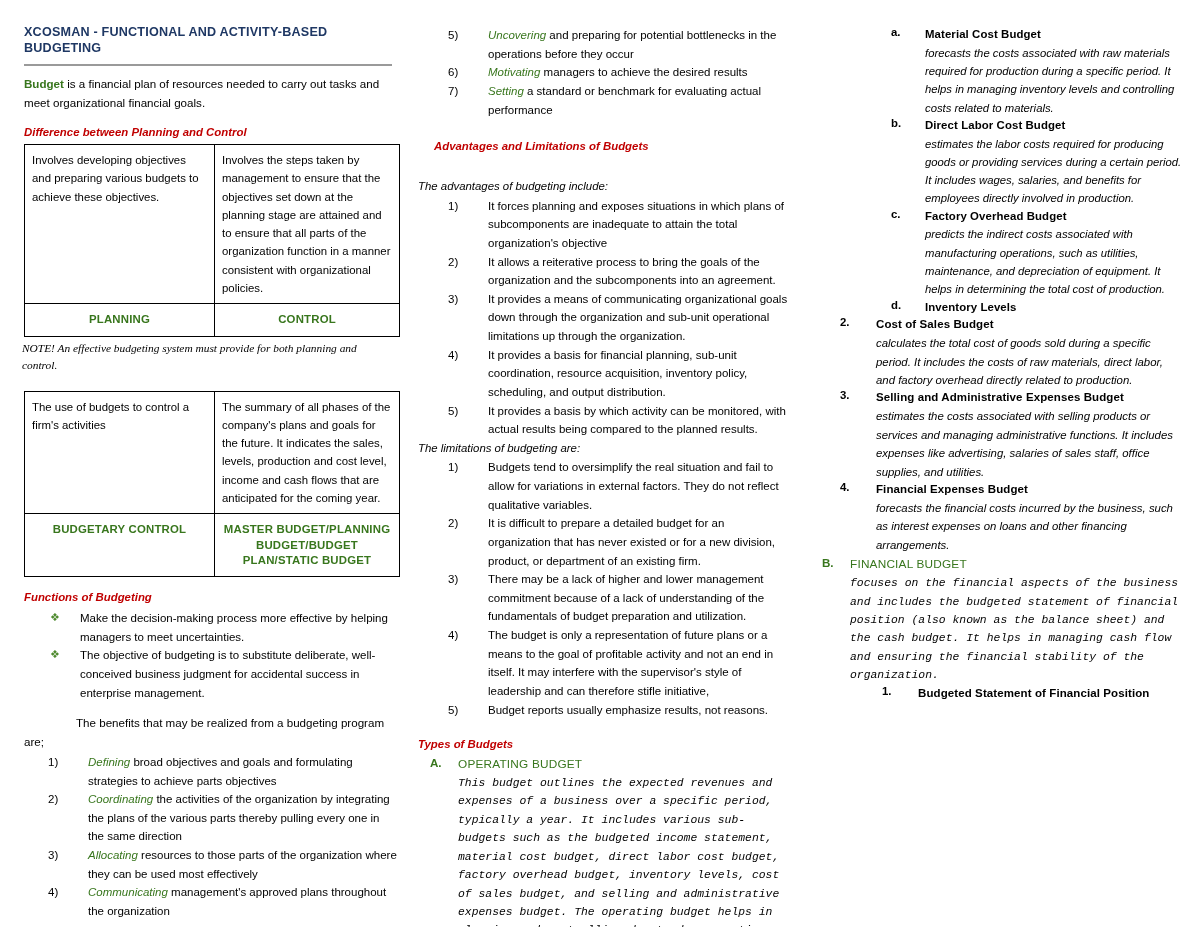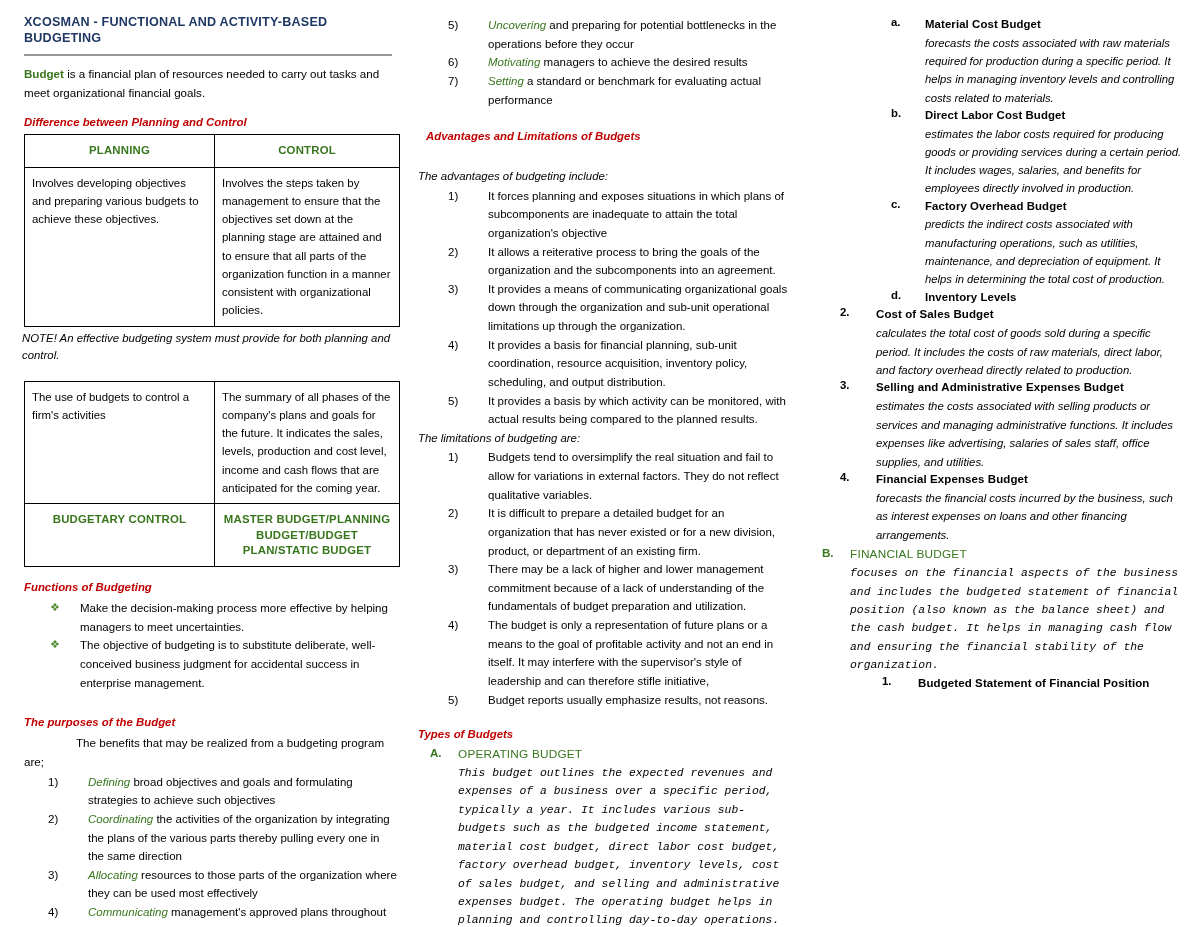--- a/index.html
+++ b/index.html
@@ -4,41 +4,41 @@
 <style>
   * { box-sizing: border-box; }
   html, body { margin:0; padding:0; }
   body {
     width:1200px; height:927px;
     background:#ffffff;
     font-family:"Liberation Sans", sans-serif;
     color:#000000;
     overflow:hidden;
   }
-  .page { width:1200px; height:927px; display:flex; padding:10px 8px 0 8px; }
+  .page { width:1200px; height:927px; display:flex; padding:20px 8px 0 8px; }
   .col { width:400px; padding:0 10px; position:relative; }
 
   
   .doc-title {
     color:#1F3864; font-weight:bold; font-size:12.6px;
     letter-spacing:.2px; line-height:1.3; margin:4px 0 0 6px;
   }
   .title-rule {
     height:0; border-top:2px solid #9a9a9a; margin:7px 6px 9px 6px;
   }
   .lead { font-size:11.6px; line-height:1.62; margin:0 4px 0 6px; }
   .lead .kw { color:#38761D; font-weight:bold; }
 
   .h-red {
     color:#C00000; font-style:italic; font-weight:bold;
     font-size:11.4px; margin:13px 0 4px 6px; line-height:1.3;
   }
   .sub-ital { font-style:italic; font-size:11.4px; margin:1px 0 1px 6px; line-height:1.55; }
 
-  .note { font-style:italic; font-size:11.4px; line-height:1.5; margin:3px 4px 0 4px; }
+  .note { font-style:italic; font-size:11.4px; line-height:1.5; margin:3px 4px 0 4px;font-family:Liberation Serif, serif; }
 
   
   table.tbl {
     border-collapse:collapse; width:375px; margin:3px 0 0 6px;
     table-layout:fixed;
   }
   table.tbl td { border:1px solid #000; vertical-align:top; padding:6px 7px; }
   table.tbl td.head {
     text-align:center; color:#38761D; font-weight:bold;
     font-size:11.4px; letter-spacing:.2px; line-height:1.35; padding:8px 6px;
@@ -104,26 +104,26 @@
     <div class="doc-title">XCOSMAN - FUNCTIONAL AND ACTIVITY-BASED BUDGETING</div>
     <div class="title-rule"></div>
 
     <p class="lead"><span class="kw">Budget</span><span> is a financial plan of resources needed to carry out tasks and meet organizational financial goals.</span></p>
 
     <div class="h-red">Difference between Planning and Control</div>
 
     <table class="tbl t1">
       <tbody>
           <tr>
+        <td class="body c1">Involves developing objectives and preparing various budgets to achieve these objectives.</td>
+        <td class="body c2">Involves the steps taken by management to ensure that the objectives set down at the planning stage are attained and to ensure that all parts of the organization function in a manner consistent with organizational policies.</td>
+      </tr>
+      <tr>
         <td class="head c1">PLANNING</td>
         <td class="head c2">CONTROL</td>
-      </tr>
-      <tr>
-        <td class="body c1">Involves developing objectives and preparing various budgets to achieve these objectives.</td>
-        <td class="body c2">Involves the steps taken by management to ensure that the objectives set down at the planning stage are attained and to ensure that all parts of the organization function in a manner consistent with organizational policies.</td>
       </tr>
     </tbody>
       </table>
 
     <div class="note">NOTE! An effective budgeting system must provide for both planning and control.</div>
 
     <div class="spacer14"></div>
 
     <table class="tbl t2">
       <tbody>
@@ -140,40 +140,39 @@
 
     <div class="h-red">Functions of Budgeting</div>
 
     <ul class="diamond">
       <li><span class="dia">❖</span><span>Make the decision-making process more effective by helping managers to meet uncertainties.</span></li>
       <li><span class="dia">❖</span><span>The objective of budgeting is to substitute deliberate, well-conceived business judgment for accidental success in enterprise management.</span></li>
     </ul>
 
     <div class="spacer10"></div>
 
-    <div class="h-red">The purposes of the Budget</div>
     <p class="lead" style="margin-top:2px;text-indent:52px;">The benefits that may be realized from a budgeting program are;</p>
 
     <ol class="num">
-      <li><span class="mk">1)</span><span class="gi">Defining</span><span> broad objectives and goals and formulating strategies to achieve such objectives</span></li>
+      <li><span class="mk">1)</span><span class="gi">Defining</span><span> broad objectives and goals and formulating strategies to achieve parts objectives</span></li>
       <li><span class="mk">2)</span><span class="gi">Coordinating</span><span> the activities of the organization by integrating the plans of the various parts thereby pulling every one in the same direction</span></li>
       <li><span class="mk">3)</span><span class="gi">Allocating</span><span> resources to those parts of the organization where they can be used most effectively</span></li>
       <li><span class="mk">4)</span><span class="gi">Communicating</span><span> management's approved plans throughout the organization</span></li>
     </ol>
   </div>
 
   <div class="col">
 
     <ol class="num c2list" style="margin-top:6px;">
       <li><span class="mk">5)</span><span class="gi">Uncovering</span><span> and preparing for potential bottlenecks in the operations before they occur</span></li>
       <li><span class="mk">6)</span><span class="gi">Motivating</span><span> managers to achieve the desired results</span></li>
       <li><span class="mk">7)</span><span class="gi">Setting</span><span> a standard or benchmark for evaluating actual performance</span></li>
     </ol>
 
-    <div class="h-red" style="margin-top:20px;margin-left:8px;">Advantages and Limitations of Budgets</div>
+    <div class="h-red" style="margin-top:20px;margin-left:16px;">Advantages and Limitations of Budgets</div>
     <div class="sub-ital" style="margin-left:0;margin-top:24px;">The advantages of budgeting include:</div>
 
     <ol class="num c2list">
       <li><span class="mk">1)</span><span>It forces planning and exposes situations in which plans of subcomponents are inadequate to attain the total organization's objective</span></li>
       <li><span class="mk">2)</span><span>It allows a reiterative process to bring the goals of the organization and the subcomponents into an agreement.</span></li>
       <li><span class="mk">3)</span><span>It provides a means of communicating organizational goals down through the organization and sub-unit operational limitations up through the organization.</span></li>
       <li><span class="mk">4)</span><span>It provides a basis for financial planning, sub-unit coordination, resource acquisition, inventory policy, scheduling, and output distribution.</span></li>
       <li><span class="mk">5)</span><span>It provides a basis by which activity can be monitored, with actual results being compared to the planned results.</span></li>
     </ol>
 

